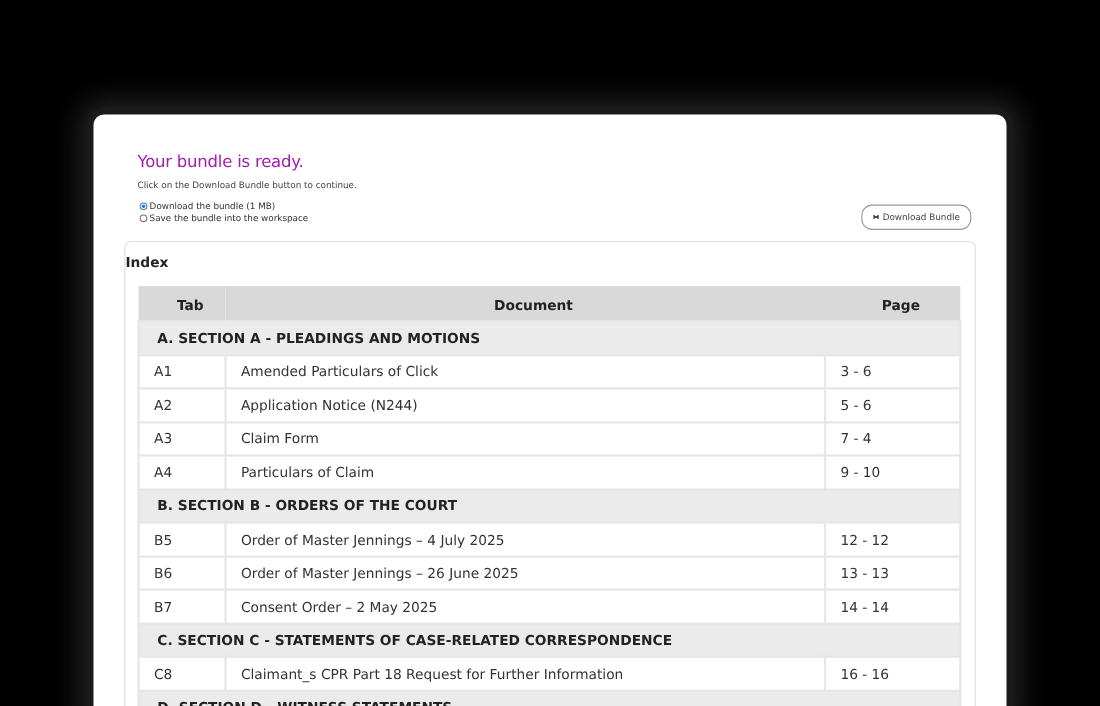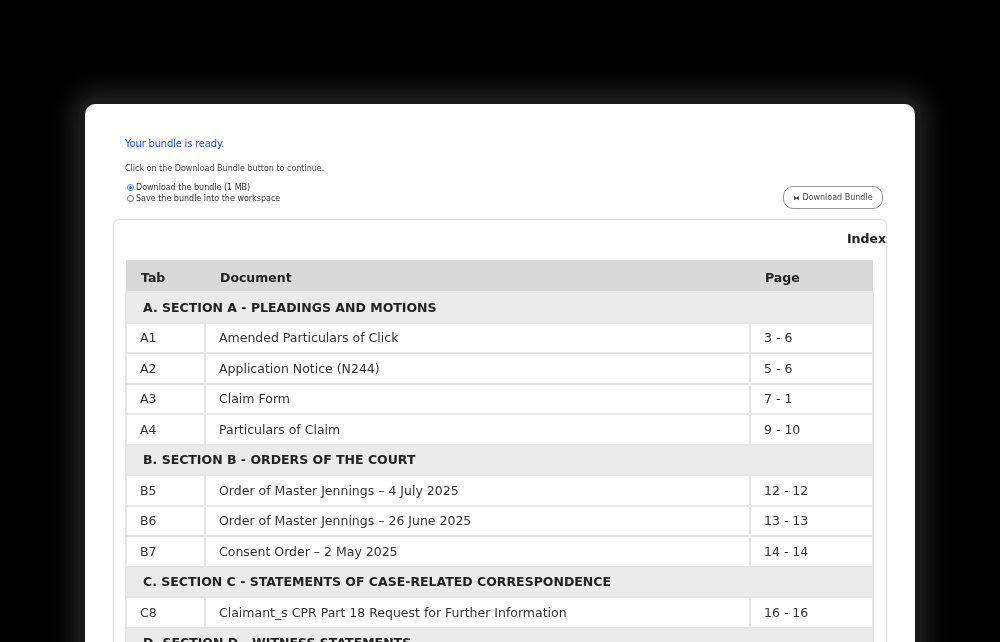--- a/index.html
+++ b/index.html
@@ -3,45 +3,45 @@
 <meta charset="utf-8">
 <style>
   * { box-sizing: border-box; margin: 0; padding: 0; }
   html, body { width: 1000px; height: 642px; overflow: hidden; background: #000; }
   body { font-family: "DejaVu Sans", "Liberation Sans", sans-serif; color: #333; position: relative; }
   .window {
     position: absolute; left: 85px; top: 104px; width: 830px; height: 560px;
     background: #fff; border-radius: 10px;
     box-shadow: 0 0 0 6px #1a1a1a, 0 0 24px 14px rgba(60,60,60,0.55);
   }
-  .title { position: absolute; left: 40px; top: 34px; font-size: 10px; color: #1d4ed8; font-weight: normal; letter-spacing: -0.2px; }
+  .title { position: absolute; left: 40px; top: 34px; font-size: 15px; color: #a21caf; font-weight: normal; letter-spacing: -0.2px; }
   .subtitle { position: absolute; left: 40px; top: 60px; font-size: 8px; color: #444; }
   .options { position: absolute; left: 42px; top: 78px; font-size: 8px; color: #333; }
   .opt { display: flex; align-items: center; height: 11px; }
   .radio { width: 7px; height: 7px; border-radius: 50%; border: 1px solid #777; margin-right: 2px; display: inline-block; position: relative; background:#fff; }
   .radio.on { border-color: #3a7bd5; }
   .radio.on::after { content: ""; position: absolute; left: 1px; top: 1px; width: 3px; height: 3px; border-radius: 50%; background: #2a6fd6; }
   .dl-btn {
     position: absolute; left: 698px; top: 82px; width: 100px; height: 23px;
     border: 1px solid #999; border-radius: 10px; background: #fff;
     font-size: 8px; color: #444; display: flex; align-items: center; justify-content: center; gap: 3px;
     font-family: "DejaVu Sans", sans-serif;
   }
   .dl-icon { font-size: 6px; font-weight: bold; color: #333; }
   .index-panel {
     position: absolute; left: 28px; top: 115px; width: 774px; height: 460px;
     border: 1px solid #ddd; border-radius: 6px; background: #fff;
   }
-  .index-title { position: absolute; left: 0; right: 0; top: 11px; text-align: right; font-size: 12.5px; font-weight: bold; color: #222; }
+  .index-title { position: absolute; left: 0; right: 0; top: 11px; text-align: left; font-size: 12.5px; font-weight: bold; color: #222; }
   table.idx {
     position: absolute; left: 11px; top: 40px; width: 749px;
     border-collapse: collapse; font-size: 12.5px;
   }
   table.idx th {
-    background: #d9d9d9; height: 32px; text-align: left; font-weight: bold; color: #222;
+    background: #d9d9d9; height: 32px; text-align: center; font-weight: bold; color: #222;
     padding-left: 15px; padding-top: 4px;
   }
   table.idx td { height: 30.5px; border: 2px solid #e6e6e6; padding-left: 13px; color: #333; }
   table.idx tr.section td { background: #ebebeb; text-align: left; font-weight: bold; color: #222; padding-left: 16px; border-color: #e6e6e6; }
   table.idx a { color: #333; text-decoration-color: #555; text-underline-offset: 2px; }
   .col-tab { width: 79px; }
   .col-page { width: 123px; }
 </style>
 </head>
 <body>
@@ -86,21 +86,21 @@
           <td><a>3 - 6</a></td>
         </tr>
         <tr>
           <td><a>A2</a></td>
           <td><a>Application Notice (N244)</a></td>
           <td><a>5 - 6</a></td>
         </tr>
         <tr>
           <td><a>A3</a></td>
           <td><a>Claim Form</a></td>
-          <td><a>7 - 1</a></td>
+          <td><a>7 - 4</a></td>
         </tr>
         <tr>
           <td><a>A4</a></td>
           <td><a>Particulars of Claim</a></td>
           <td><a>9 - 10</a></td>
         </tr>
         <tr class="section">
             <td colspan="3">B. SECTION B - ORDERS OF THE COURT</td>
           </tr>
         <tr>

